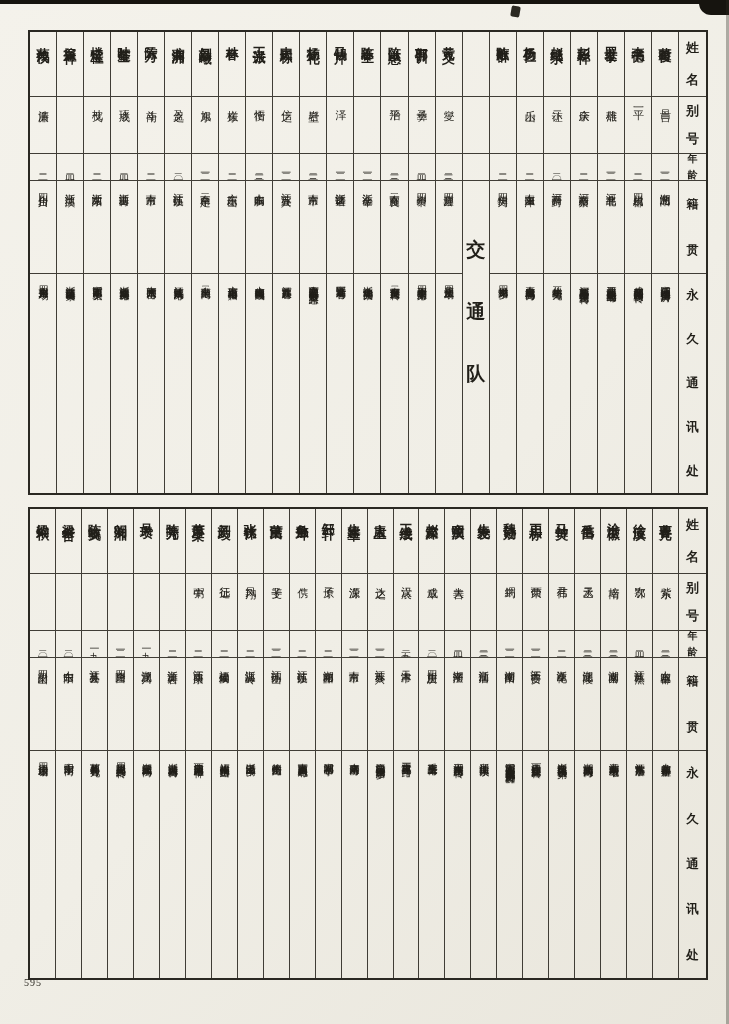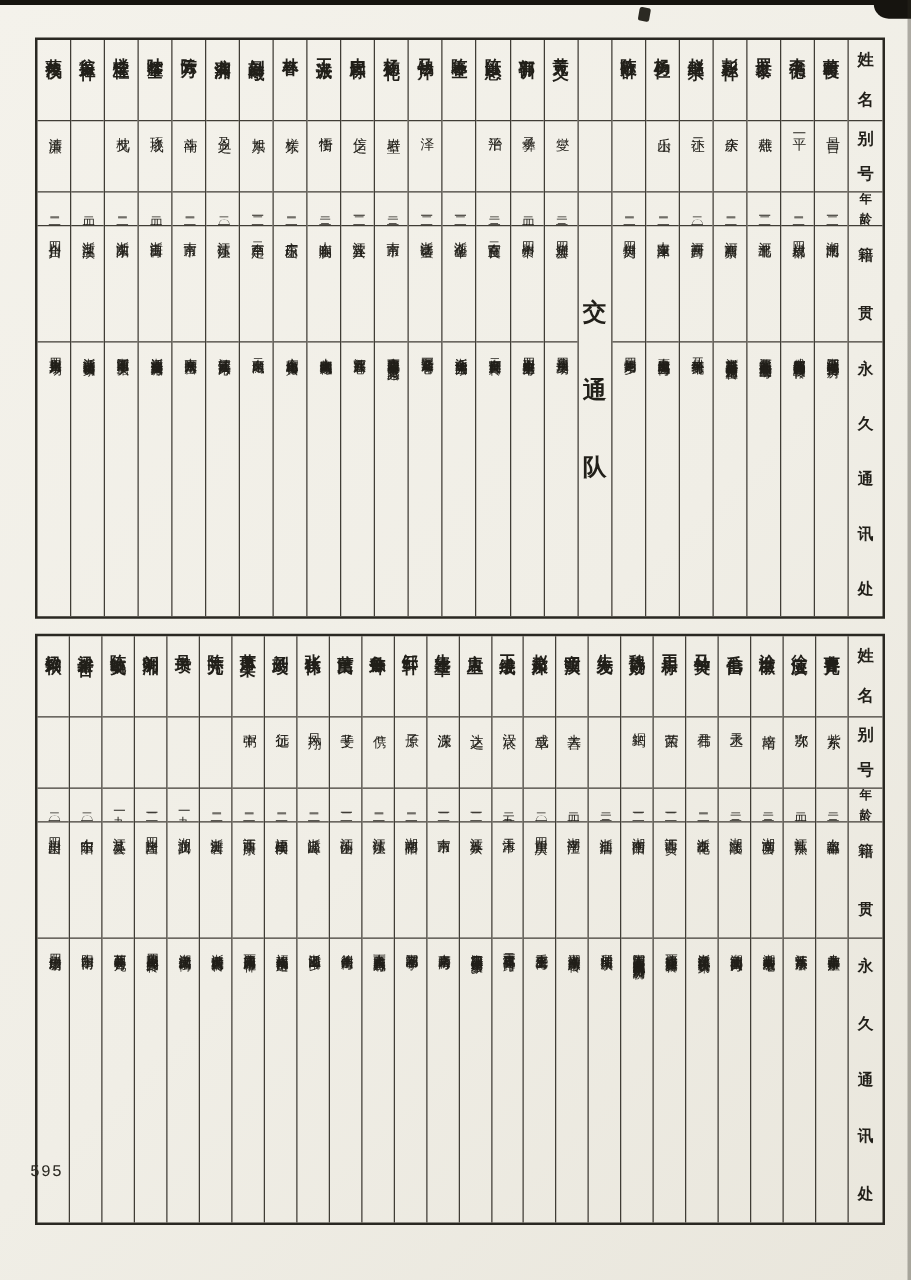--- a/index.html
+++ b/index.html
@@ -41,22 +41,22 @@
   .spread span{color:#211f19;font-weight:bold}
   .c-name .spread span,.c-alias .spread span{font-size:13px}
   .c-age .spread{justify-content:center;gap:2px}
   .c-age .spread span{font-size:10px}
   .c-native .spread span{font-size:12px}
   .c-addr .spread span{font-size:12.5px}
 
   .divider-col .spread{justify-content:flex-start;padding-top:56px;gap:36px;height:auto;box-sizing:border-box}
   .divider-col .spread span{font-size:19px}
 
-  .page-num{position:absolute;left:24px;top:930px;font-size:13px;color:#2c2a23;letter-spacing:1px;
-            font-family:Liberation Mono, monospace}
+  .page-num{position:absolute;left:24px;top:977px;font-size:10px;color:#2c2a23;letter-spacing:1px;
+            font-family:Liberation Serif, serif}
 </style>
 </head>
 <body>
 
 <div class="page">
   <div class="edge-top"></div>
   <div class="edge-top-right"></div>
   <div class="edge-right"></div>
   <div class="ink-mark"></div>
 

